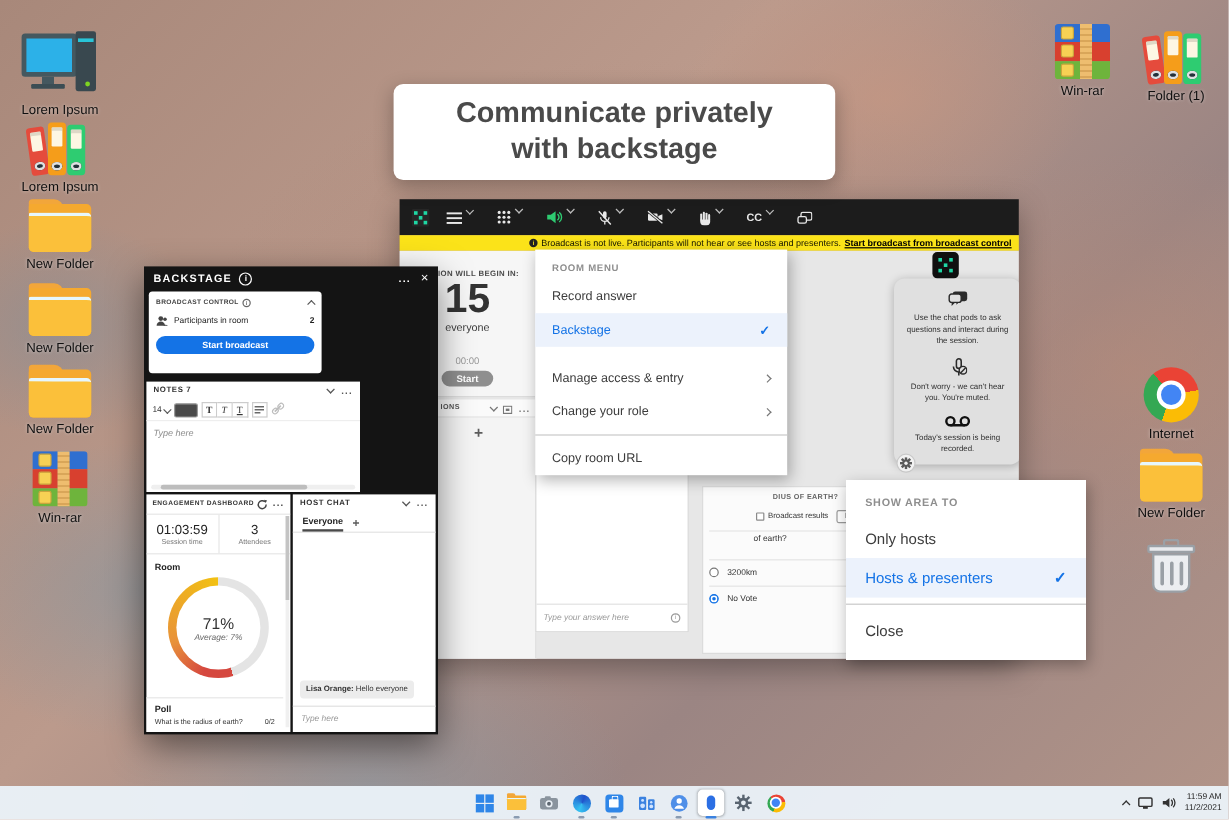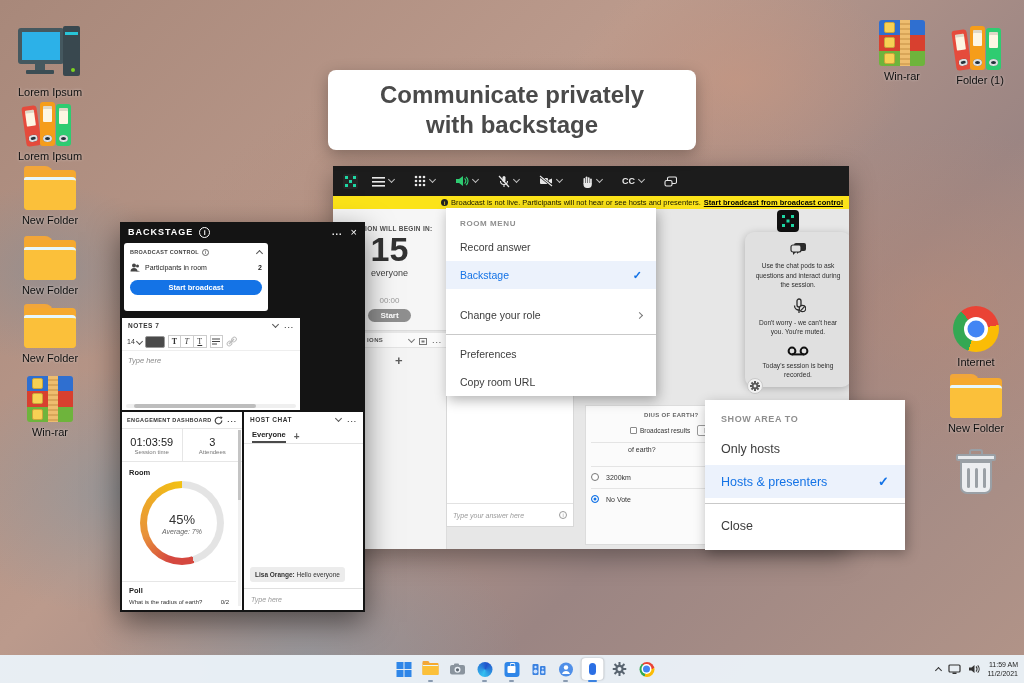--- a/index.html
+++ b/index.html
@@ -47,21 +47,21 @@
 .trash{position:relative;width:40px;height:48px}
 .trash .lid{position:absolute;left:0;top:6px;width:40px;height:7px;background:#e8eaed;border:2px solid #9aa0a6;border-radius:2px}
 .trash .hndl{position:absolute;left:13px;top:1px;width:14px;height:6px;border:2px solid #9aa0a6;border-bottom:none;border-radius:3px 3px 0 0}
 .trash .tbody{position:absolute;left:4px;top:13px;width:32px;height:33px;background:#eceef1;border:2px solid #9aa0a6;border-radius:0 0 7px 7px}
 .trash .tbody i{position:absolute;top:5px;width:3px;height:20px;background:#9aa0a6;border-radius:2px}
 
 .tooltip{left:328px;top:70px;width:368px;height:80px;background:#fff;border-radius:8px;box-shadow:0 5px 16px rgba(0,0,0,.28);display:flex;align-items:center;justify-content:center;text-align:center;font-size:24px;font-weight:bold;color:#4a4a4a;line-height:1.25;padding:0 26px}
 
 .meeting{left:333px;top:166px;width:516px;height:383px;box-shadow:0 8px 24px rgba(0,0,0,.35)}
 .mtoolbar{height:30px;background:#1c1c1c;display:flex;align-items:center;padding:0 10px}
-.tgroup{display:flex;align-items:center;gap:4px;margin-right:20px;cursor:pointer}
+.tgroup{display:flex;align-items:flex-start;gap:4px;margin-right:20px;cursor:pointer}
 .chv{width:5px;height:5px;border-right:1.5px solid #bdbdbd;border-bottom:1.5px solid #bdbdbd;transform:rotate(45deg);margin-top:-3px}
 .chvR{width:5px;height:5px;border-right:1.5px solid #777;border-bottom:1.5px solid #777;transform:rotate(-45deg)}
 .chvUp{width:5px;height:5px;border-right:1.5px solid #555;border-bottom:1.5px solid #555;transform:rotate(-135deg);margin-top:3px}
 .banner{height:13px;background:#fbe319;display:flex;align-items:center;justify-content:flex-end;gap:3px;padding-right:6px;font-size:7.5px;color:#151500}
 .bexcl{width:7px;height:7px;border-radius:50%;background:#222;color:#fbe319;font-size:5px;display:flex;align-items:center;justify-content:center;font-weight:bold}
 .blink{font-weight:bold;text-decoration:underline;color:#000}
 .stage{position:relative;height:340px;background:#e7e7e7;overflow:hidden}
 .countpod{position:absolute;left:0;top:0;width:114px;height:122px;background:#f6f6f6;border-right:1px solid #dcdcdc;border-bottom:1px solid #dcdcdc;display:flex;flex-direction:column;align-items:center}
 .cp-title{margin-top:16px;font-size:6.5px;font-weight:bold;color:#4c4c4c;letter-spacing:.3px}
 .cp-val{font-size:34px;font-weight:bold;color:#333;line-height:1.05}
@@ -558,21 +558,21 @@
           <span class="st-l">Session time</span>
         </div>
         <div class="stat">
           <span class="st-v">3</span>
           <span class="st-l">Attendees</span>
         </div>
       </div>
       <div class="roomlbl">Room</div>
       <div class="donut">
         <div class="d-txt">
-          <span class="d-val">45%</span>
+          <span class="d-val">71%</span>
           <span class="d-avg">Average: 7%</span>
         </div>
       </div>
       <div class="pollrow">
         <div class="pr-t">Poll</div>
         <div class="pr-q">
           <span>What is the radius of earth?</span>
           <span>0/2</span>
         </div>
       </div>
@@ -607,27 +607,28 @@
     <div class="m-head">ROOM MENU</div>
     <div class="m-item">
         <span>Record answer</span>
       </div>
     <div class="m-item sel">
         <span>Backstage</span>
         <span class="check">✓</span>
       </div>
     <div style="height:12px"></div>
     <div class="m-item">
+        <span>Manage access &amp; entry</span>
+        <span class="chvR"></span>
+      </div>
+    <div class="m-item">
         <span>Change your role</span>
         <span class="chvR"></span>
       </div>
     <div class="m-div"></div>
-    <div class="m-item">
-        <span>Preferences</span>
-      </div>
     <div class="m-item">
         <span>Copy room URL</span>
       </div>
   </div>
 
   <div class="abs menu areamenu">
     <div class="m-head">SHOW AREA TO</div>
     <div class="m-item">
         <span>Only hosts</span>
       </div>

